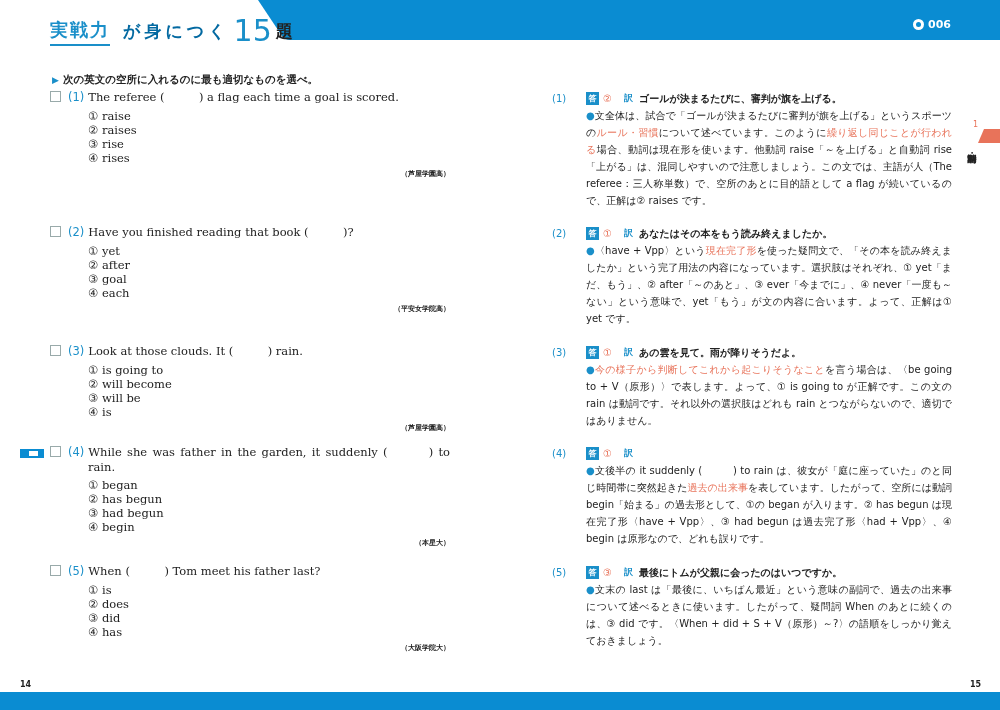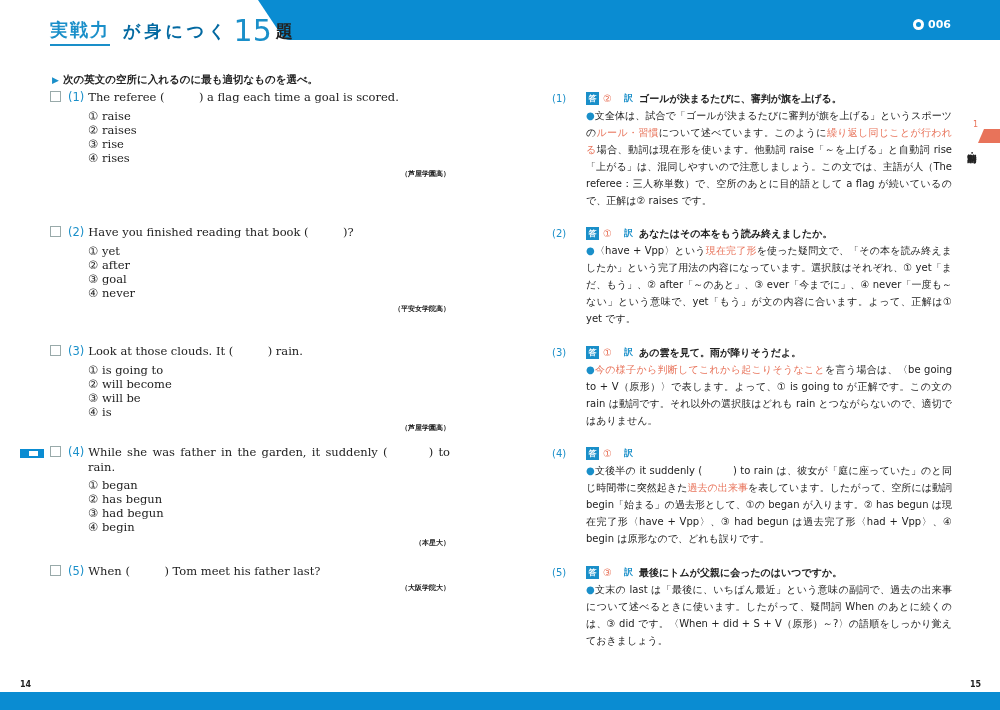--- a/index.html
+++ b/index.html
@@ -96,21 +96,21 @@
 <div class="q" style="top:225px;">
   <div class="row">
     <span class="chk"></span>
     <span class="qn">(2)</span>
     <span class="qtext">Have you finished reading that book (　　　)?</span>
   </div>
   <div class="opts">
     <span class="opt">① yet</span>
     <span class="opt">② after</span>
     <span class="opt">③ goal</span>
-    <span class="opt">④ never</span>
+    <span class="opt">④ each</span>
   </div>
   <div class="src">（平安女学院高）</div>
 </div>
 
 <div class="q" style="top:344px;">
   <div class="row">
     <span class="chk"></span>
     <span class="qn">(3)</span>
     <span class="qtext">Look at those clouds.  It (　　　) rain.</span>
   </div>
@@ -138,20 +138,26 @@
     <span class="opt">④ begin</span>
   </div>
   <div class="src">（本星大）</div>
 </div>
 
 <div class="q" style="top:564px;">
   <div class="row">
     <span class="chk"></span>
     <span class="qn">(5)</span>
     <span class="qtext">When (　　　) Tom meet his father last?</span>
+  </div>
+  <div class="opts">
+    <span class="opt">① is</span>
+    <span class="opt">② does</span>
+    <span class="opt">③ did</span>
+    <span class="opt">④ has</span>
   </div>
   <div class="src">（大阪学院大）</div>
 </div>
 
 <div class="a" style="top:90px;">
   <div class="head">
     <span class="an">(1)</span>
     <span class="badge-ans">答</span>
     <span class="ans-num">②</span>
     <span class="badge-tr">訳</span>

